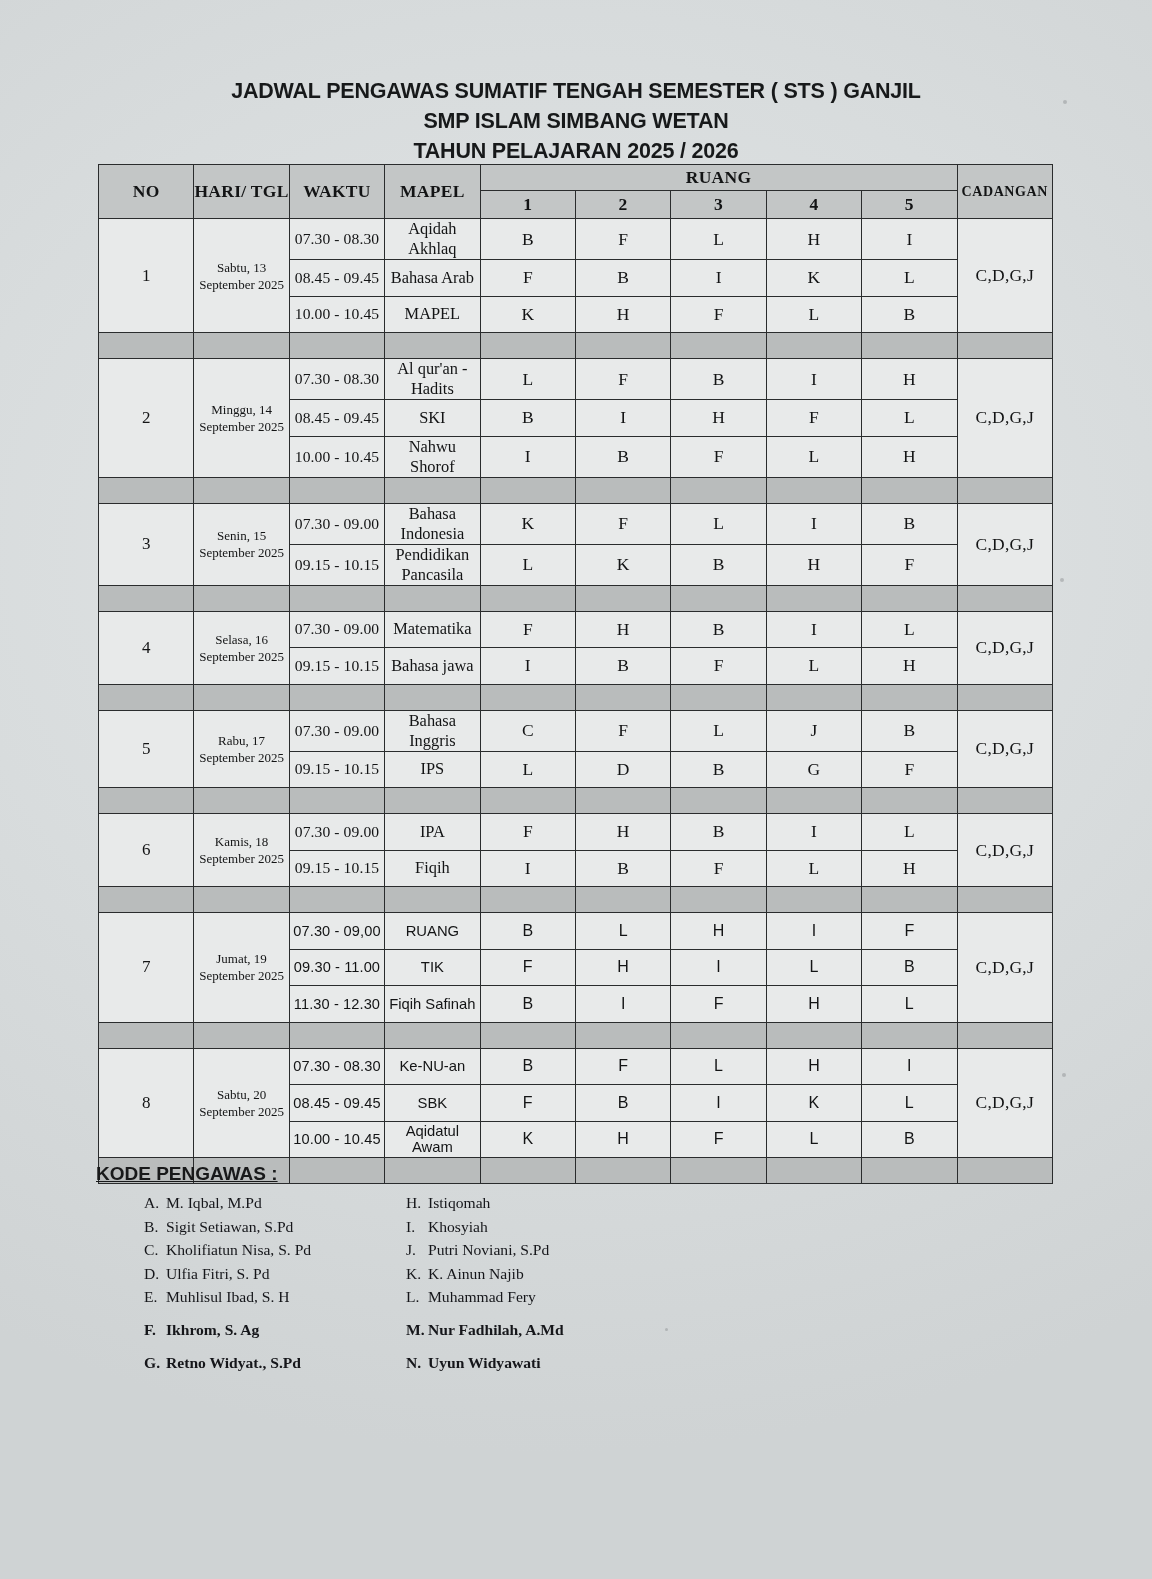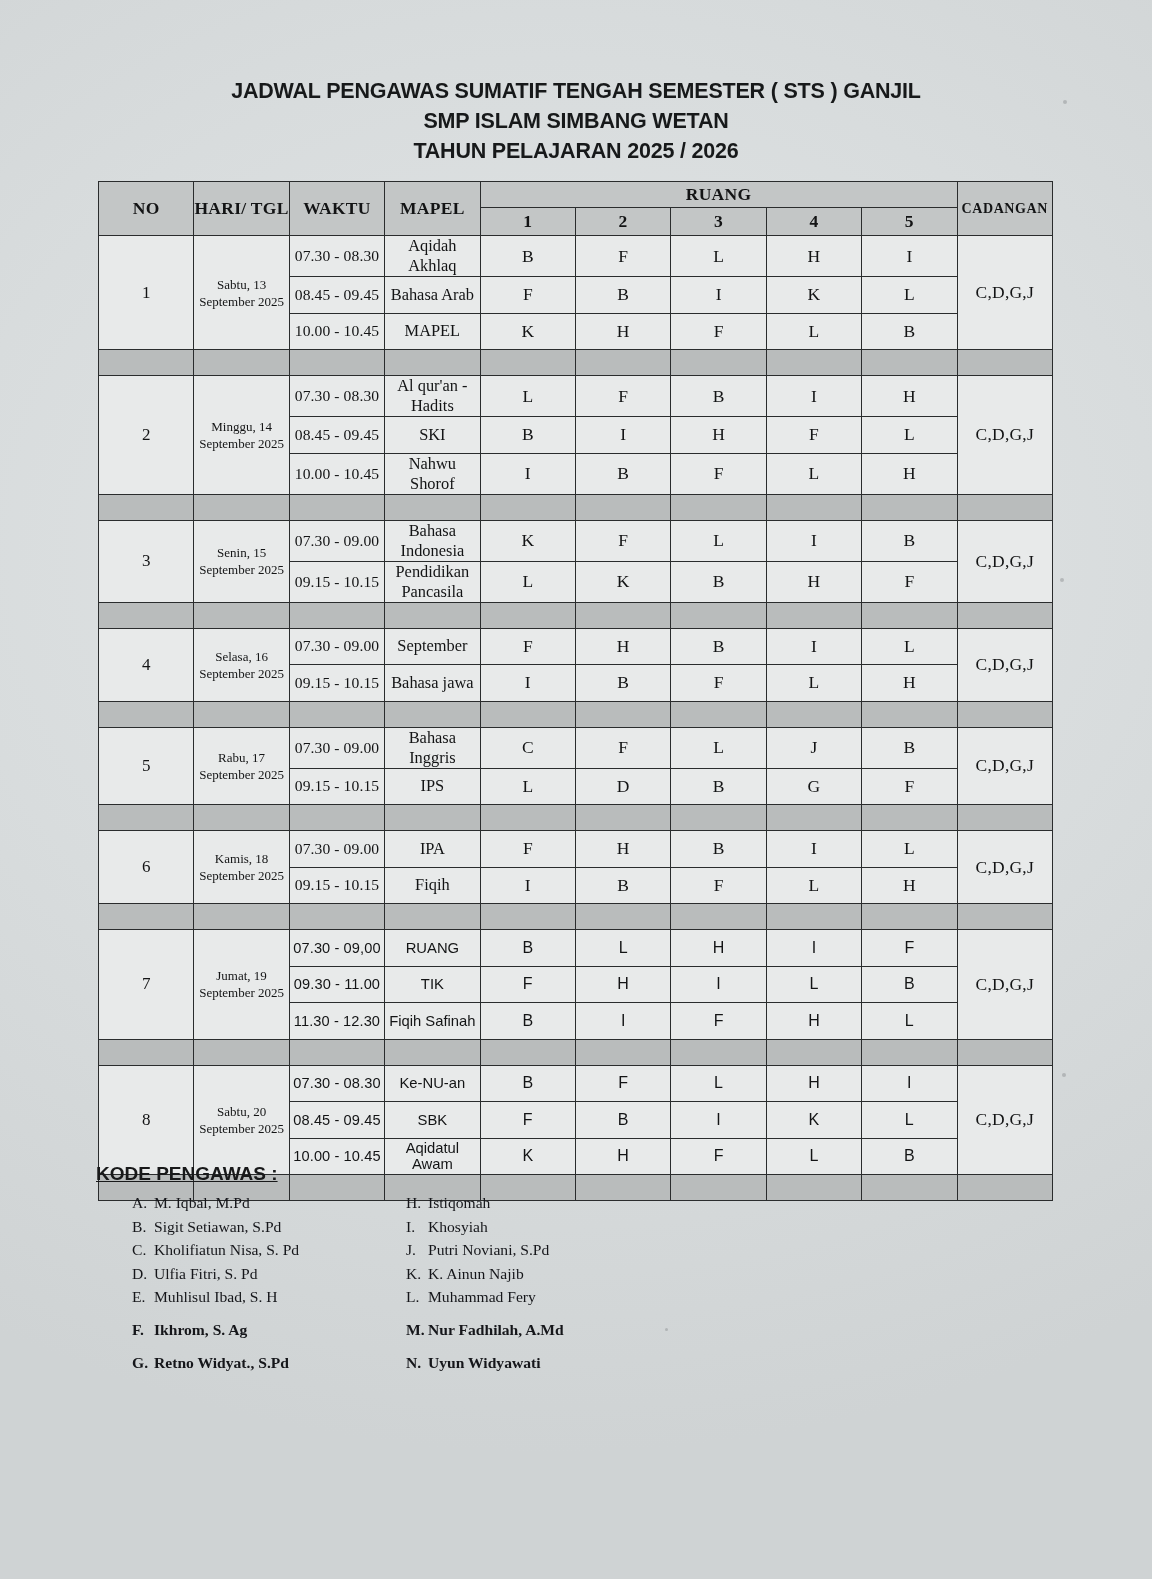--- a/index.html
+++ b/index.html
@@ -31,21 +31,21 @@
     letter-spacing: -0.2px;
   }
   .title-1 { font-size: 21.5px; line-height: 30px; }
   .title-2 { font-size: 21.5px; line-height: 30px; }
   .title-3 { font-size: 21.5px; line-height: 30px; }
 
   
   .table-wrap {
     position: absolute;
     left: 98px;
-    top: 181px;
+    top: 164px;
     width: 955px;
   }
   table.sched {
     width: 100%;
     border-collapse: collapse;
     table-layout: fixed;
     background: #e8eaea;
   }
   table.sched td, table.sched th {
     border: 1.6px solid #2a2c2d;
@@ -115,21 +115,21 @@
     margin-bottom: 6px;
   }
   .legend-cols {
     position: relative;
     height: 180px;
   }
   .legend-col {
     position: absolute;
     top: 0;
   }
-  .legend-col.c1 { left: 36px; }
+  .legend-col.c1 { left: 48px; }
   .legend-col.c2 { left: 310px; }
   .legend-col li {
     list-style: none;
     font-family: "Liberation Serif", serif;
     font-size: 15.6px;
     line-height: 23.6px;
     color: #15161a;
     white-space: nowrap;
   }
   .legend-col ul { margin: 0; padding: 0; }
@@ -311,21 +311,21 @@
             <td></td>
             <td></td>
           </tr>
           <tr class="data-row">
             <td class="no-cell" rowspan="2">4</td>
             <td class="day-cell" rowspan="2">
               <div>Selasa, 16</div>
               <div>September 2025</div>
             </td>
             <td class="time-cell">07.30 - 09.00</td>
-            <td class="mapel-cell">September</td>
+            <td class="mapel-cell">Matematika</td>
             <td class="room-cell">F</td>
             <td class="room-cell">H</td>
             <td class="room-cell">B</td>
             <td class="room-cell">I</td>
             <td class="room-cell">L</td>
             <td class="cad-cell" rowspan="2">C,D,G,J</td>
           </tr>
           <tr class="data-row">
             <td class="time-cell">09.15 - 10.15</td>
             <td class="mapel-cell">Bahasa jawa</td>

